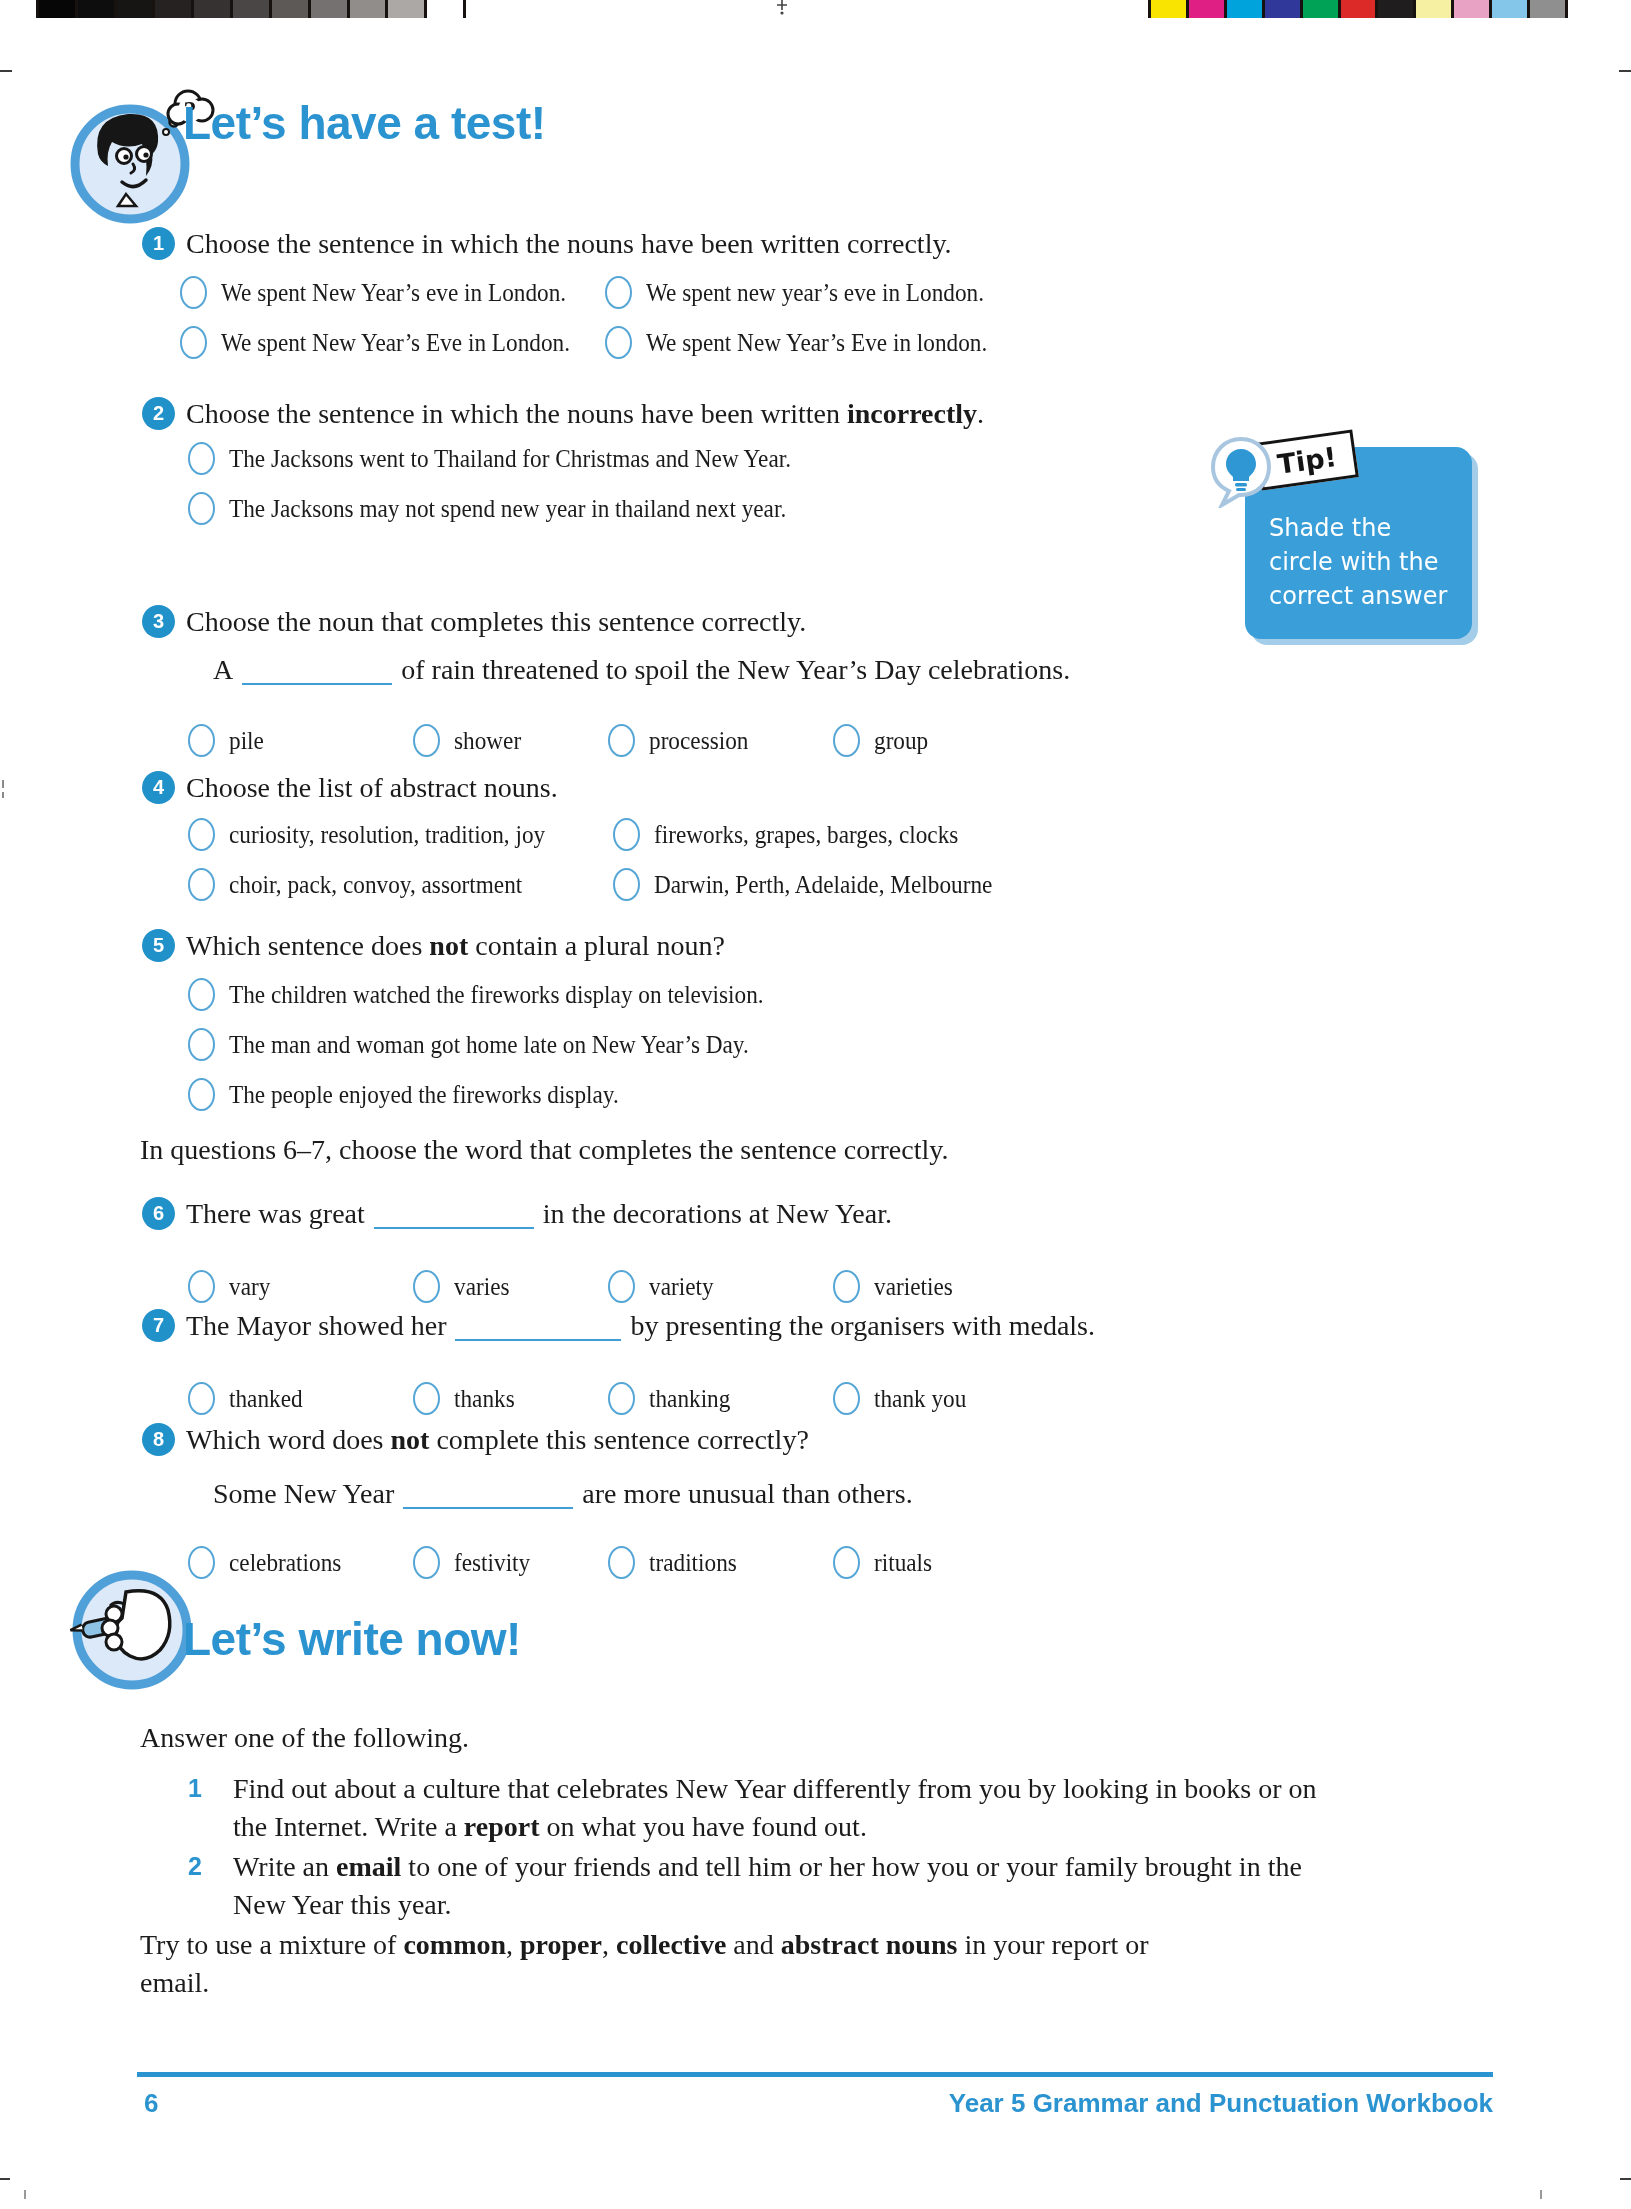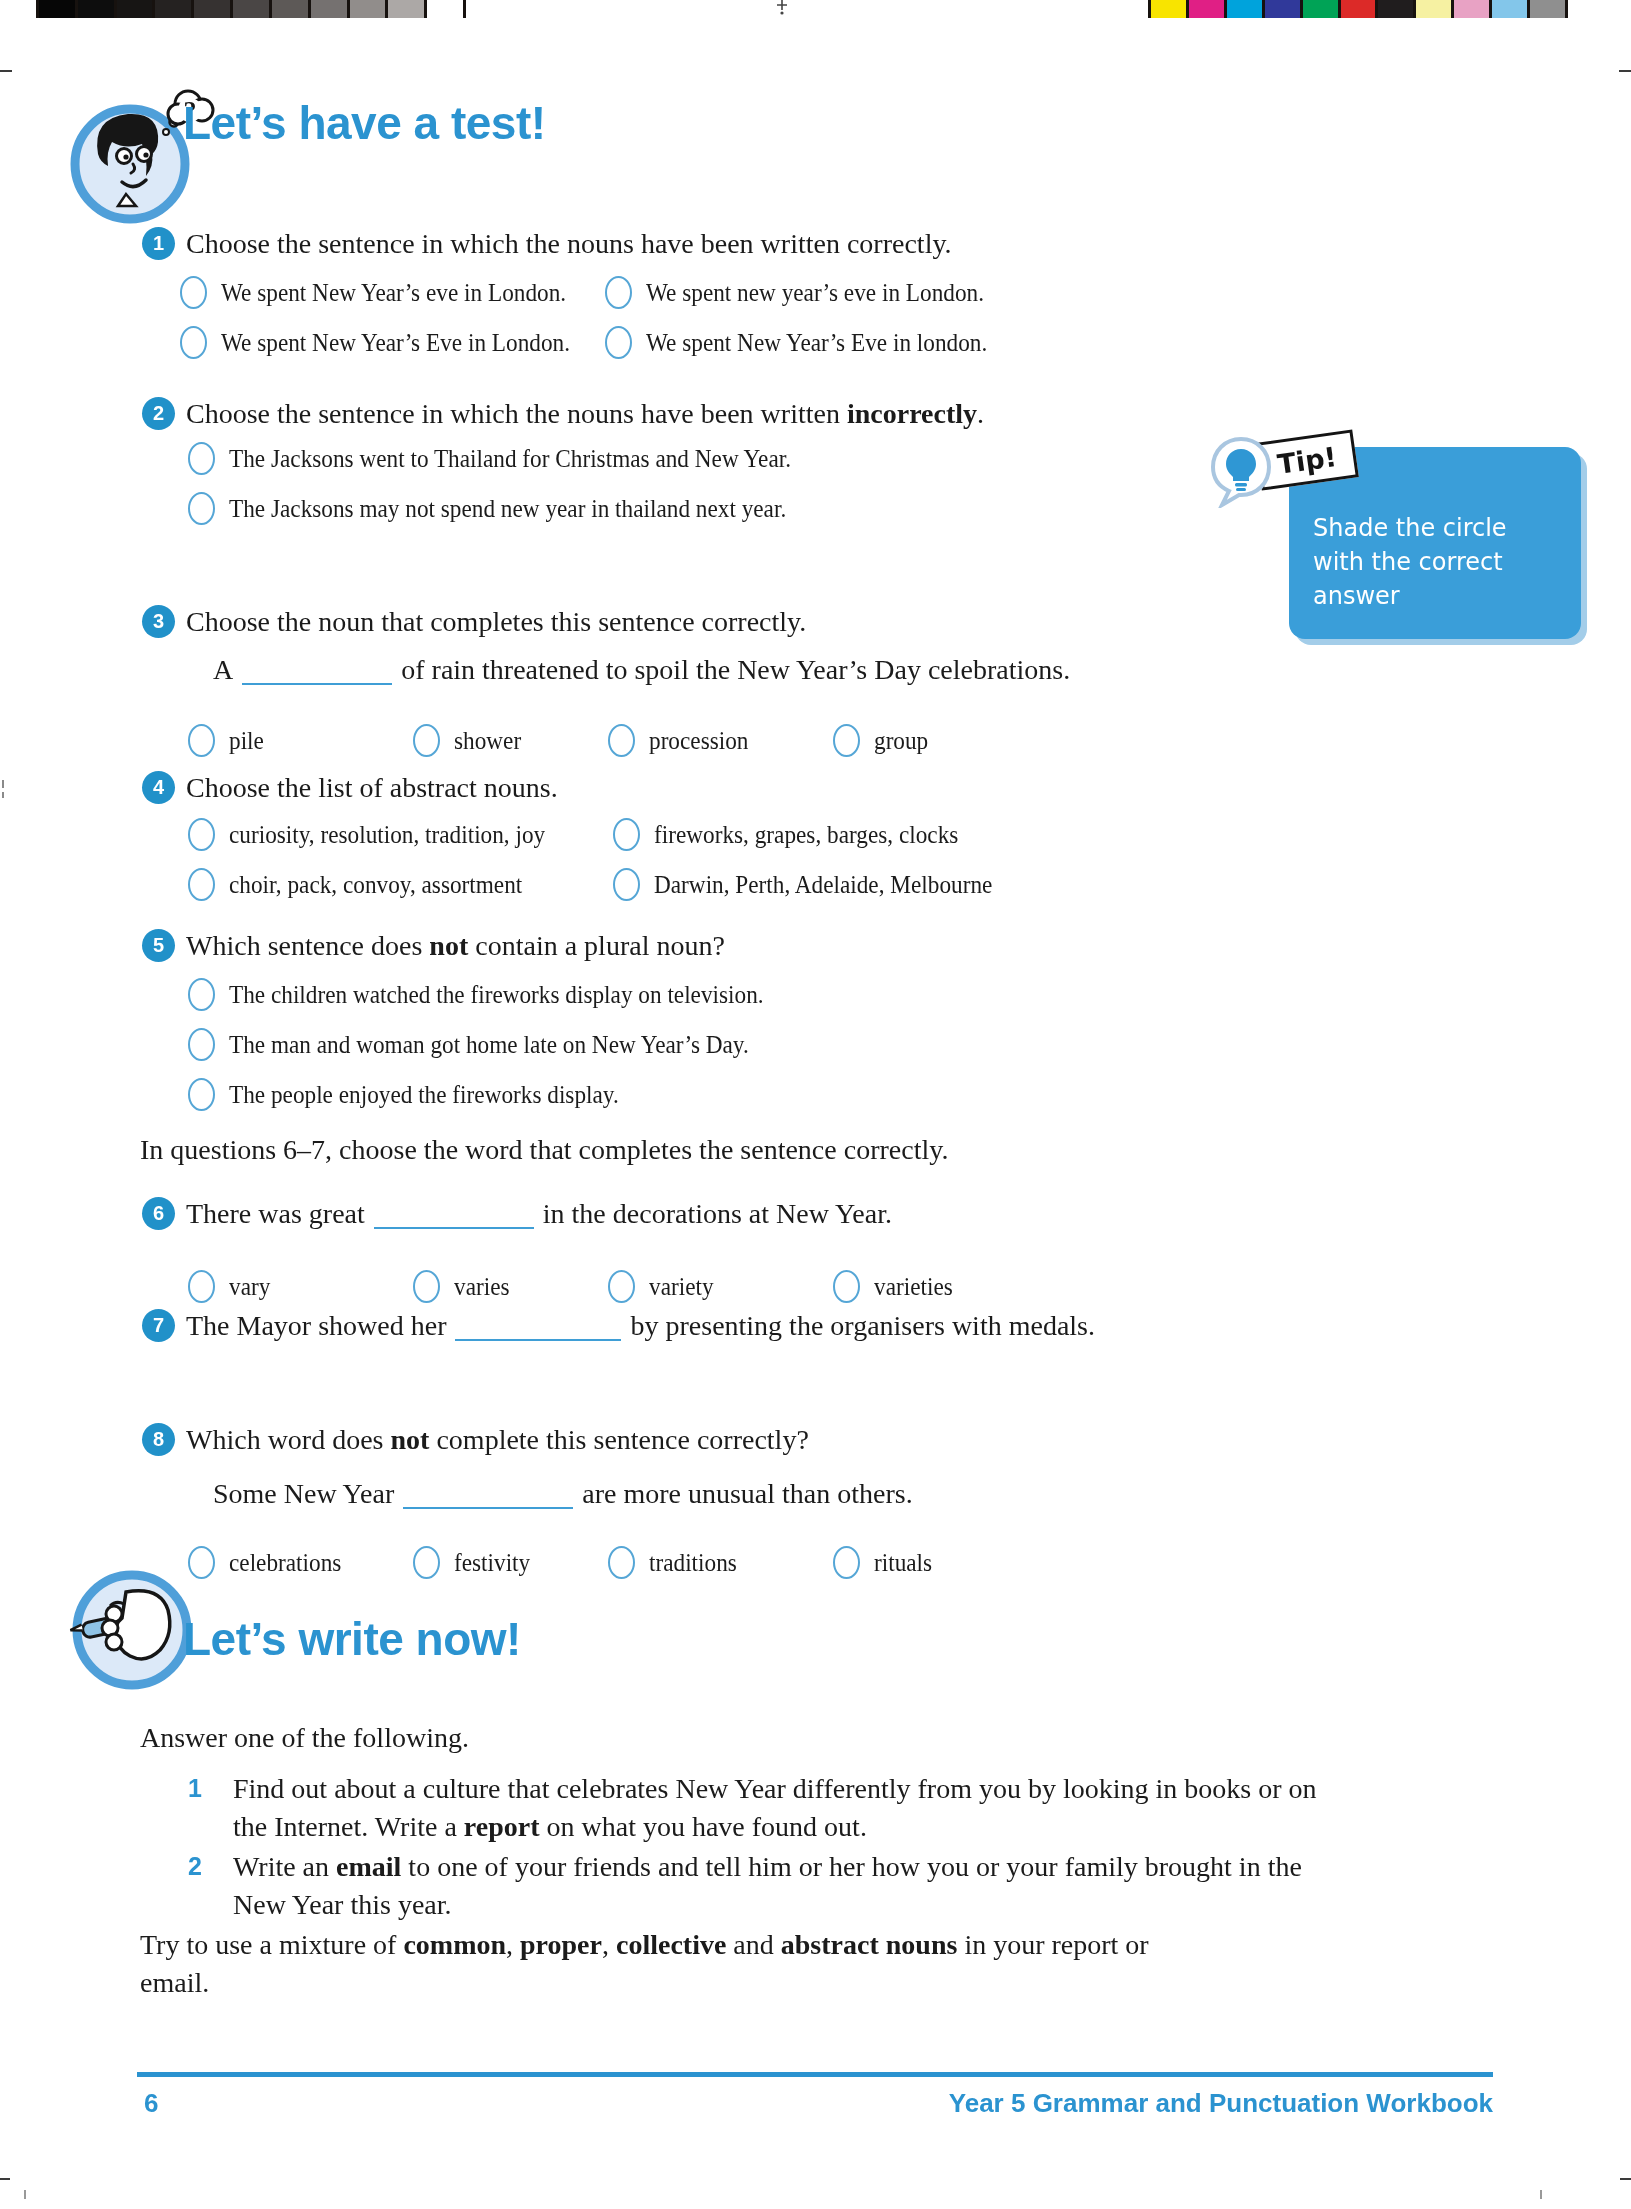--- a/index.html
+++ b/index.html
@@ -48,22 +48,22 @@
     width:27px; height:33px; border:2px solid #55a6d6; border-radius:50%;
     background:#fff; flex-shrink:0; box-sizing:border-box;
   }
   .opt-label {
     font-size:25px; line-height:33px; white-space:nowrap;
     display:inline-block; transform:scaleX(0.93); transform-origin:0 50%;
   }
   .note { position:absolute; font-size:28px; white-space:nowrap; }
   
   .tip-box {
-    position:absolute; left:1245px; top:447px; width:292px; height:192px;
-    background:#3a9ed9; border-radius:16px; box-shadow:6px 6px 0 #a3cde9; z-index:1;margin-left:44px;
+    position:absolute; left:1245px; top:447px; width:227px; height:192px;
+    background:#3a9ed9; border-radius:16px; box-shadow:6px 6px 0 #a3cde9; z-index:1;
   }
   .tip-text {
     padding:64px 16px 0 24px; font-family:"DejaVu Sans","Liberation Sans",sans-serif;
     font-size:24px; line-height:1.42; color:#ffffff;
   }
   .tip-banner {
     position:absolute; left:1258px; top:436px; width:98px; height:48px;
     background:#ffffff; border:3px solid #141414; transform:rotate(-8deg); z-index:3;
     display:flex; align-items:center; justify-content:center;
     font-family:"DejaVu Sans","Liberation Sans",sans-serif; font-weight:bold;
@@ -302,20 +302,38 @@
     <div class="opt">
       <span class="circle"></span>
       <span class="opt-label">varieties</span>
     </div>
   </div>
 
   <div class="question" style="left:142px;top:1308px">
     <span class="badge">7</span>
     <span class="qtext"><span>The Mayor showed her</span><span class="blank" style="width:166px"></span><span>by presenting the organisers with medals.</span></span>
   </div>
+  <div class="opt-grid grid-4" style="left:188px;top:1358px">
+    <div class="opt">
+      <span class="circle"></span>
+      <span class="opt-label">thanked</span>
+    </div>
+    <div class="opt">
+      <span class="circle"></span>
+      <span class="opt-label">thanks</span>
+    </div>
+    <div class="opt">
+      <span class="circle"></span>
+      <span class="opt-label">thanking</span>
+    </div>
+    <div class="opt">
+      <span class="circle"></span>
+      <span class="opt-label">thank you</span>
+    </div>
+  </div>
 
   <div class="question" style="left:142px;top:1422px">
     <span class="badge">8</span>
     <span class="qtext"><span>Which word does </span><b>not</b><span> complete this sentence correctly?</span></span>
   </div>
   <div class="sentence" style="left:185px;top:1476px">
     <span>Some New Year</span><span class="blank" style="width:170px"></span><span>are more unusual than others.</span>
   </div>
   <div class="opt-grid grid-4" style="left:188px;top:1522px">
     <div class="opt">

